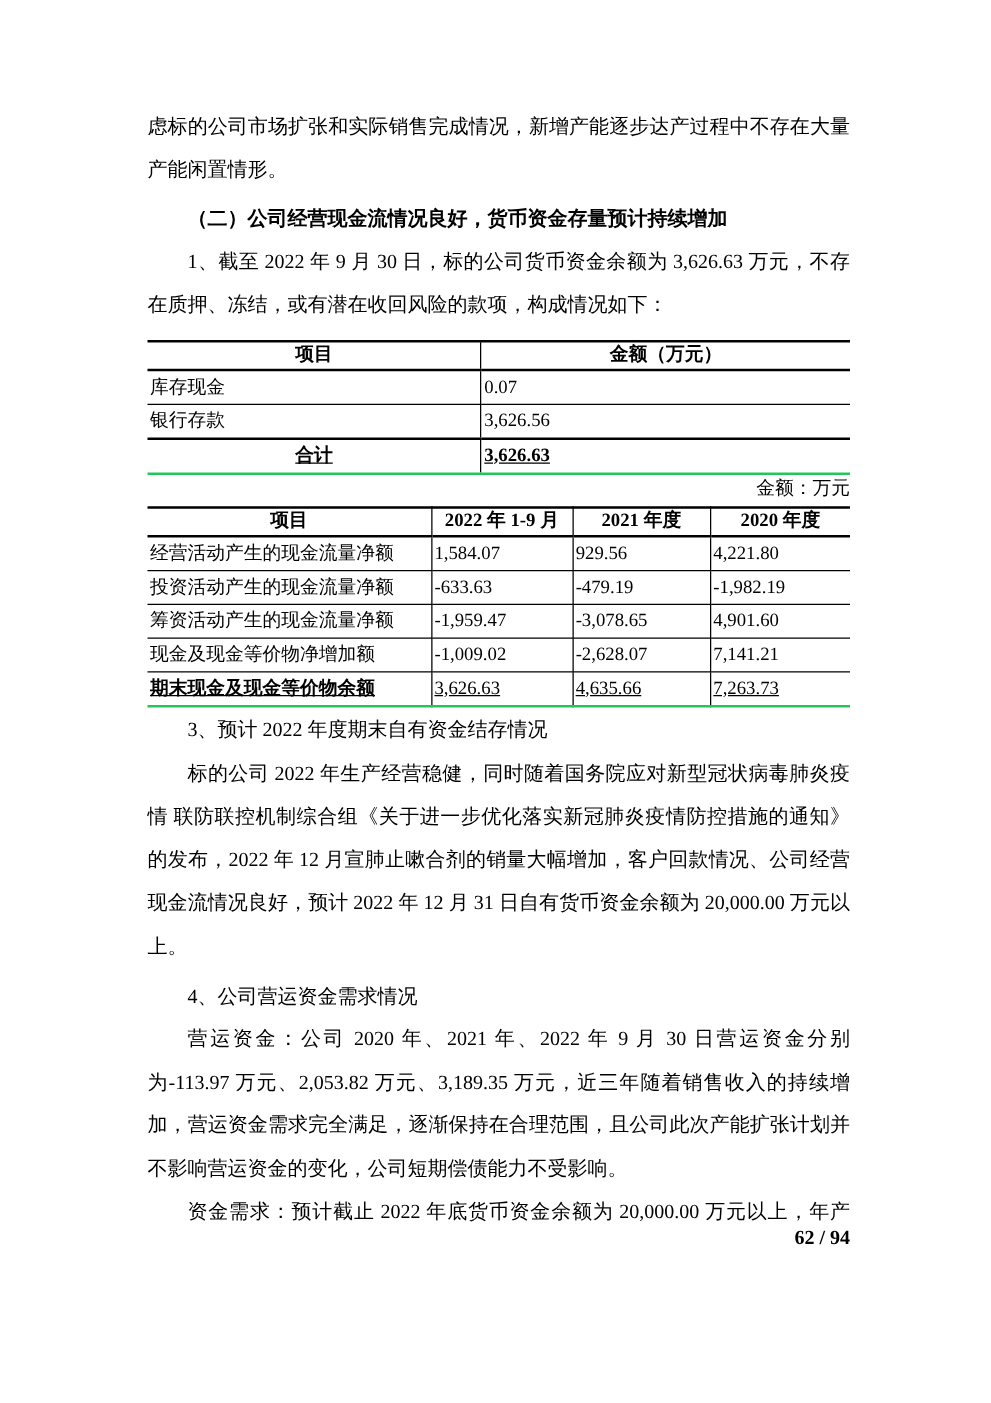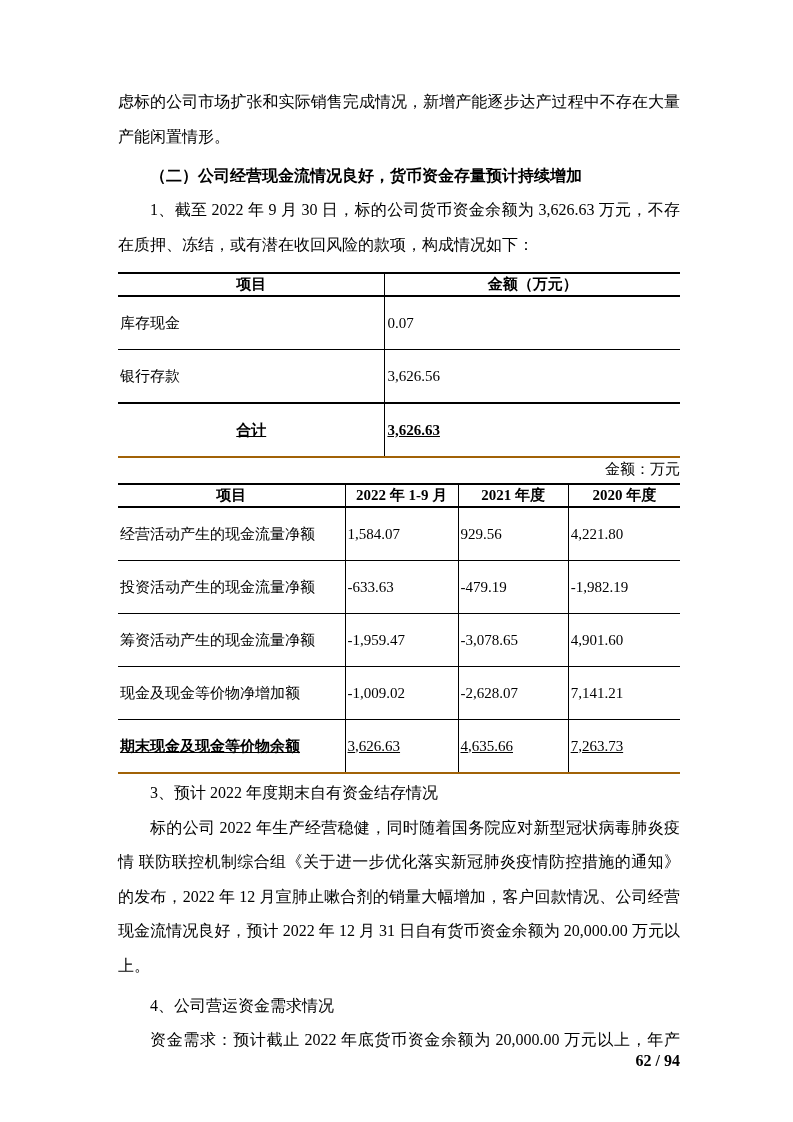--- a/index.html
+++ b/index.html
@@ -41,31 +41,31 @@
     text-align: justify;
     text-align-last: justify;
   }
   table {
     width: 100%;
     border-collapse: collapse;
     table-layout: fixed;
     font-size: 15px;
     line-height: 16px;
     border-top: 2px solid #000;
-    border-bottom: 2px solid #a16207;
+    border-bottom: 2px solid #22c55e;
   }
   .tbl1 { margin-top: 9.5px; }
   .tbl2 { margin-top: 3.5px; }
   th {
     font-weight: bold;
     text-align: center;
     padding: 2.5px 2px;
     border-bottom: 2px solid #000;
   }
-  td { padding: 18px 2px; }
+  td { padding: 5px 2px; }
   tbody tr td { border-bottom: 1px solid #000; }
   tbody tr:last-child td { border-bottom: none; text-decoration: underline; }
   th:not(:last-child), td:not(:last-child) { border-right: 1px solid #000; }
   td.cell-label { text-align: left; padding-left: 2px; }
   td.cell-num  { text-align: left; padding-right: 8px; }
   tr.total-row td { border-top: 2px solid #000; font-weight: bold; }
   tr.total-row td.cell-center { text-align: center; }
   td.cell-bold { font-weight: bold; }
   .page-number {
     text-align: right;
@@ -164,18 +164,19 @@
       </tr>
     </tbody>
   </table>
 
   <p class="indent item3">3、预计 2022 年度期末自有资金结存情况</p>
 
   <p class="indent">标的公司 2022 年生产经营稳健，同时随着国务院应对新型冠状病毒肺炎疫情 联防联控机制综合组《关于进一步优化落实新冠肺炎疫情防控措施的通知》的发布，2022 年 12 月宣肺止嗽合剂的销量大幅增加，客户回款情况、公司经营现金流情况良好，预计 2022 年 12 月 31 日自有货币资金余额为 20,000.00 万元以上。</p>
 
   <p class="indent item4">4、公司营运资金需求情况</p>
 
+  <p class="indent">营运资金：公司 2020 年、2021 年、2022 年 9 月 30 日营运资金分别为-113.97 万元、2,053.82 万元、3,189.35 万元，近三年随着销售收入的持续增加，营运资金需求完全满足，逐渐保持在合理范围，且公司此次产能扩张计划并不影响营运资金的变化，公司短期偿债能力不受影响。</p>
 
   <p class="indent force-justify">资金需求：预计截止 2022 年底货币资金余额为 20,000.00 万元以上，年产</p>
 
   <div class="page-number">62 / 94</div>
 
 </div>
 
 </body></html>

